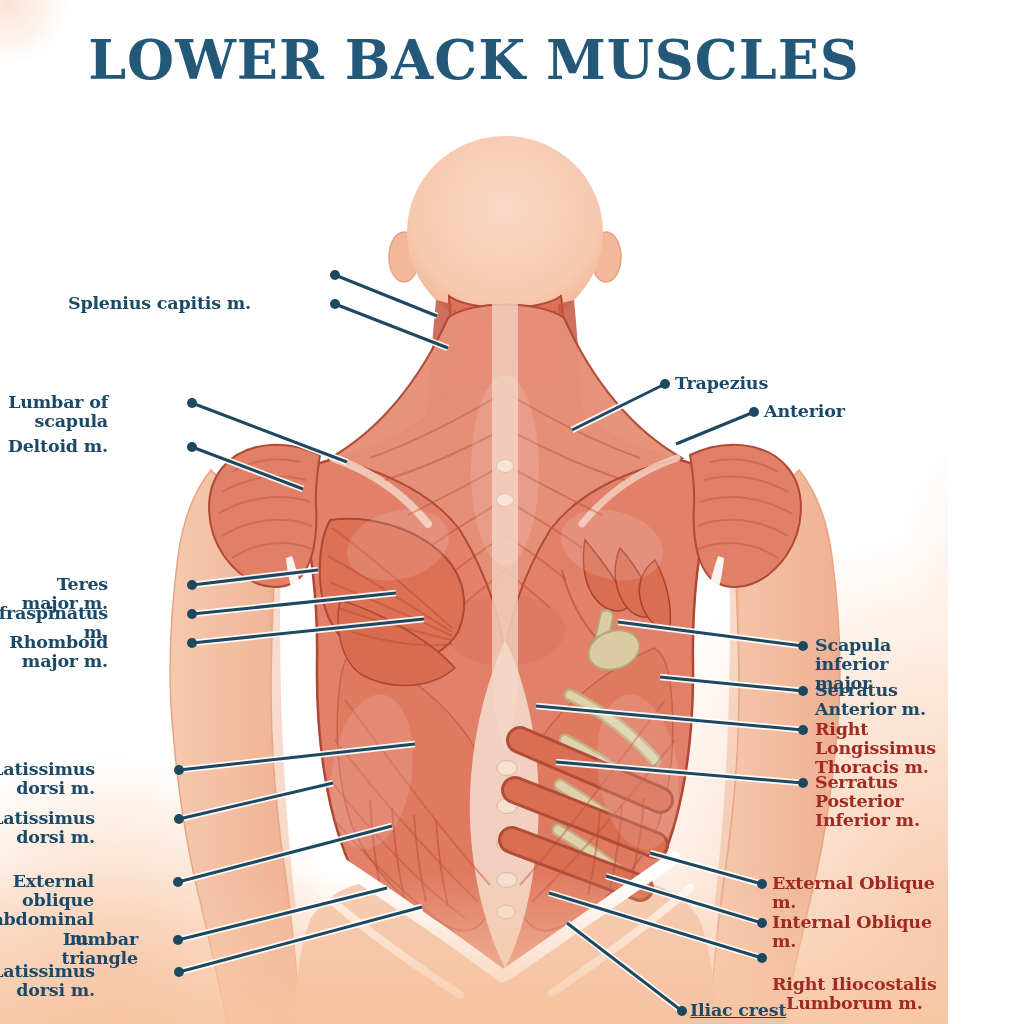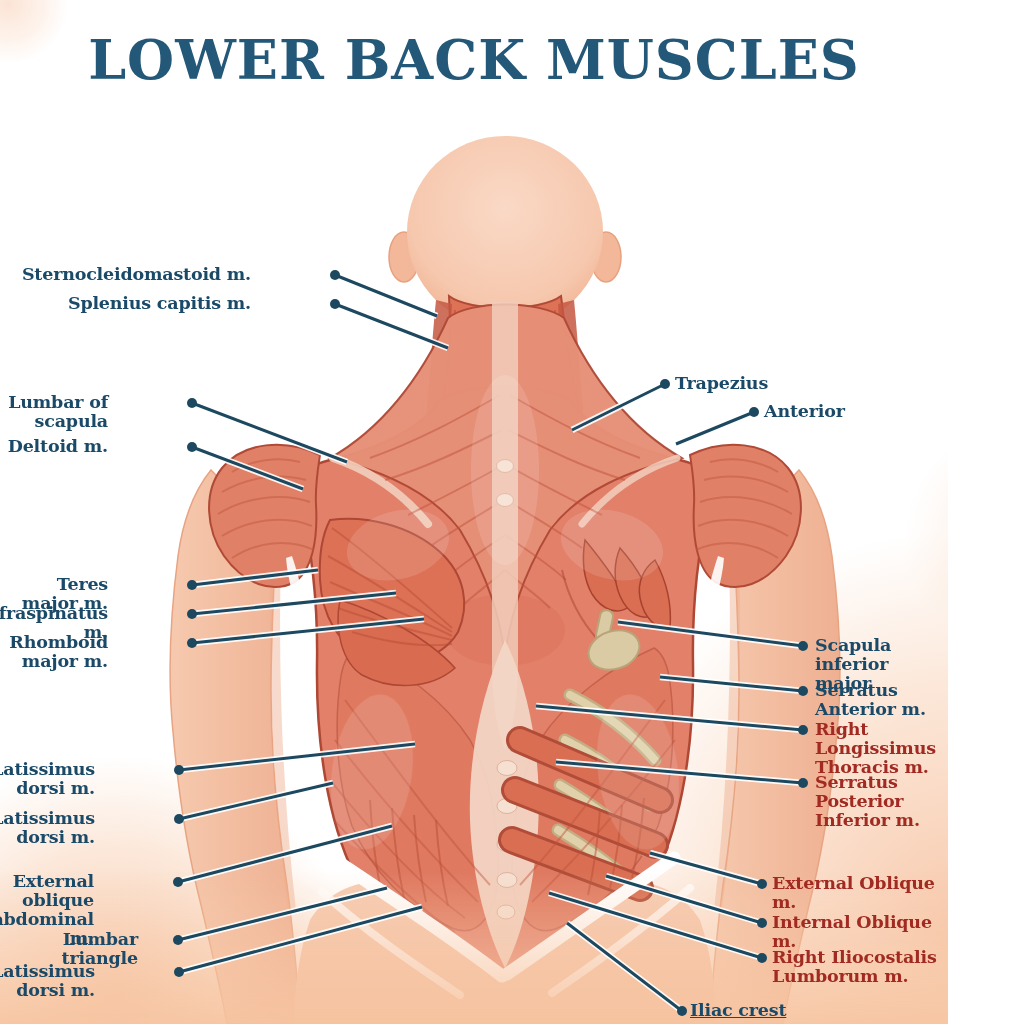--- a/index.html
+++ b/index.html
@@ -287,21 +287,20 @@
         <circle cx="803" cy="783" r="5"></circle>
     <circle cx="762" cy="884" r="5"></circle>
         <circle cx="762" cy="923" r="5"></circle>
     <circle cx="762" cy="958" r="5"></circle>
         <circle cx="682" cy="1011" r="5"></circle>
   </g>
 </svg>
 
 <div class="title">LOWER BACK MUSCLES</div>
 
-<div class="lbl left" style="top:265px;right:697px;">Sternocleidomastoid m.</div>
 <div class="lbl left" style="top:294px;right:697px;margin-left:44px;">Splenius capitis m.</div>
 <div class="lbl left" style="top:393px;right:840px;">Lumbar of scapula</div>
 <div class="lbl left" style="top:437px;right:840px;">Deltoid m.</div>
 <div class="lbl left" style="top:575px;right:840px;">Teres major m.</div>
 <div class="lbl left" style="top:604px;right:840px;">Infraspinatus m.</div>
 <div class="lbl left" style="top:633px;right:840px;">Rhomboid major m.</div>
 <div class="lbl left" style="top:760px;right:853px;">Latissimus
 dorsi m.</div>
 <div class="lbl left" style="top:809px;right:853px;">Latissimus
 dorsi m.</div>
@@ -315,17 +314,17 @@
 <div class="lbl right" style="top:402px;left:764px;">Anterior</div>
 <div class="lbl right" style="top:636px;left:815px;">Scapula
 inferior major</div>
 <div class="lbl right" style="top:681px;left:815px;">Serratus Anterior m.</div>
 <div class="lbl right red" style="top:773px;left:815px;">Serratus Posterior
 Inferior m.</div>
 <div class="lbl right red" style="top:720px;left:815px;">Right Longissimus
 Thoracis m.</div>
 <div class="lbl right red" style="top:874px;left:772px;">External Oblique m.</div>
 <div class="lbl right red" style="top:913px;left:772px;">Internal Oblique m.</div>
-<div class="lbl right red" style="top:948px;left:772px;">Right Iliocostalis
+<div class="lbl right red" style="top:975px;left:772px;text-align:center;">Right Iliocostalis
 Lumborum m.</div>
 <div class="lbl right" style="top:1001px;left:690px;text-decoration:underline;">Iliac crest</div>
 
 </div>
 
 </body></html>

